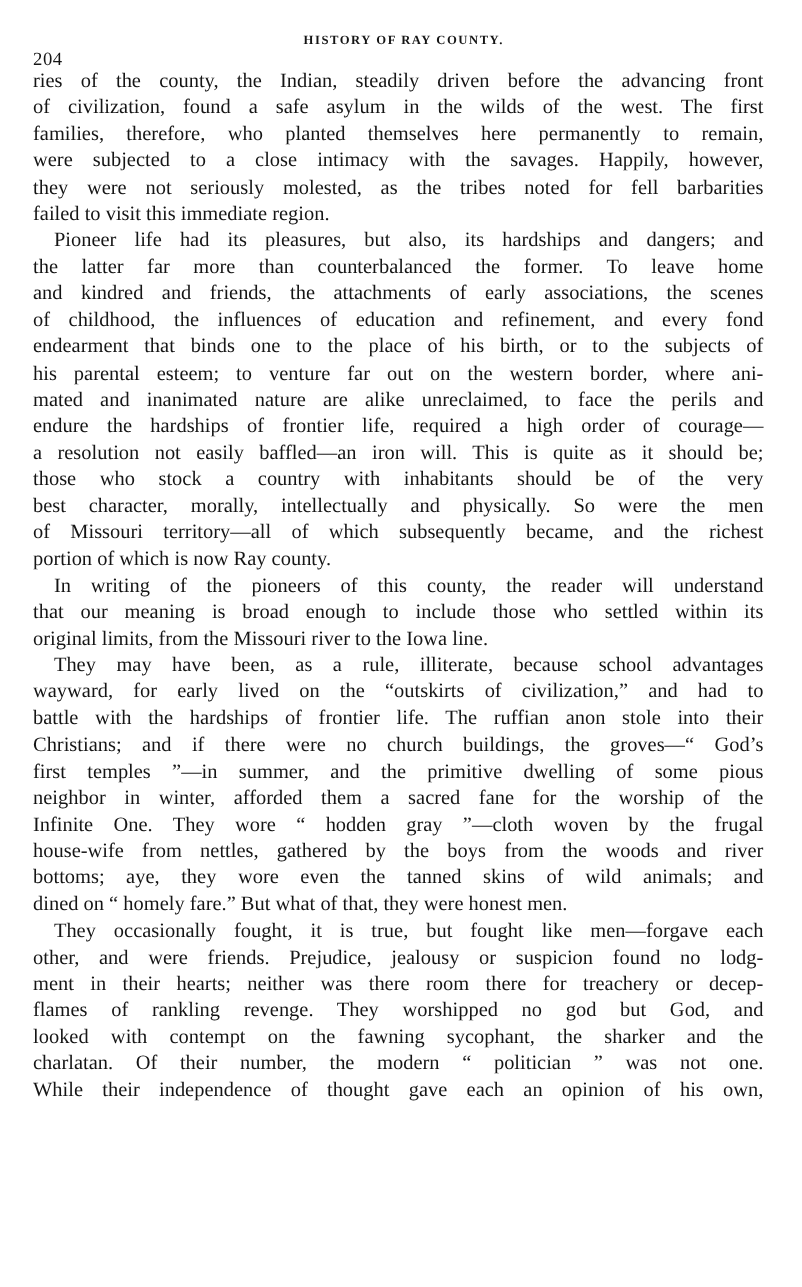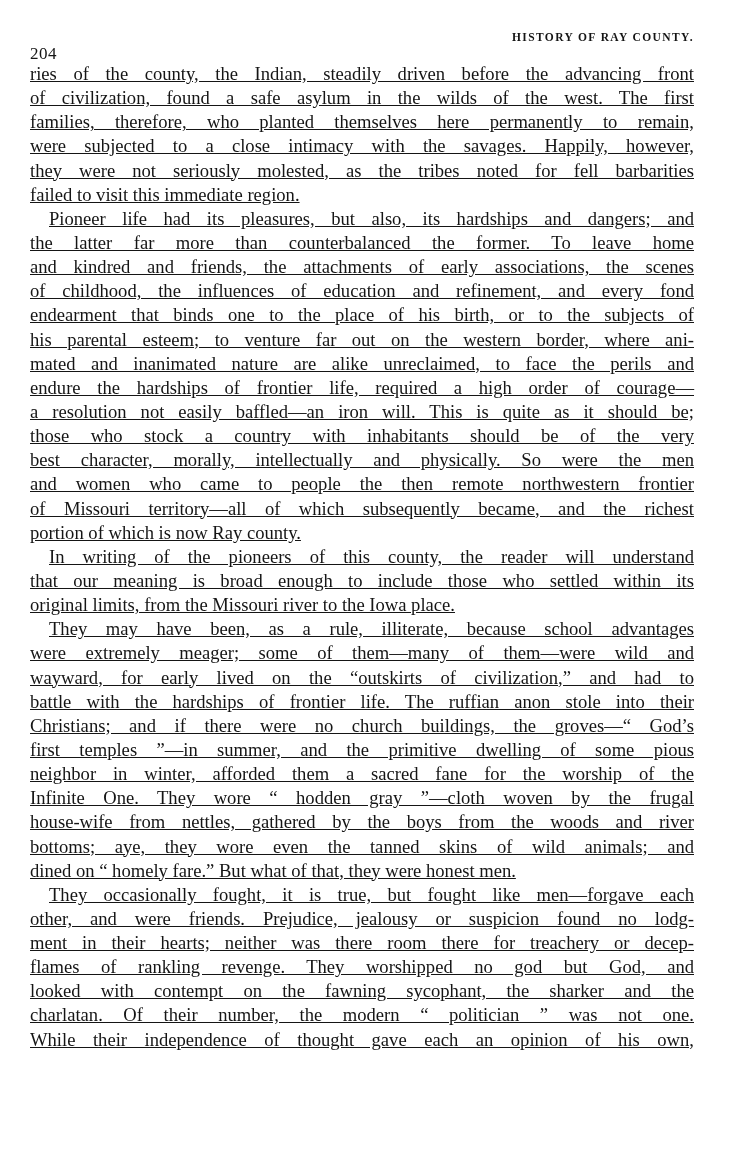--- a/index.html
+++ b/index.html
@@ -32,21 +32,21 @@
       left: 0;
       top: 16px;
       font-size: 17px;
       letter-spacing: 0.5px;
     }
     .running-title {
       position: absolute;
       left: 0;
       right: 0;
       top: 3px;
-      text-align: right;
+      text-align: center;
       font-size: 11.5px;
       letter-spacing: 1.4px;
       font-weight: bold;
       padding-left: 10px;
       font-family: Liberation Serif, serif;
     }
     .body-text {
       font-size: 18.6px;
       line-height: 24.15px;
       text-align: justify;
@@ -54,21 +54,20 @@
     .para {
       margin: 0;
     }
     .line {
       display: block;
       text-align: justify;
       text-align-last: justify;
       white-space: nowrap;
       height: 24.15px;
       overflow: visible;
-      text-decoration: underline;
     }
     .line.last {
       text-align-last: left;
     }
     .line.indent {
       padding-left: 19px;
     }
     
   </style>
 </head>
@@ -94,32 +93,30 @@
         <span class="line">the latter far more than counterbalanced the former. To leave home</span>
         <span class="line">and kindred and friends, the attachments of early associations, the scenes</span>
         <span class="line">of childhood, the influences of education and refinement, and every fond</span>
         <span class="line">endearment that binds one to the place of his birth, or to the subjects of</span>
         <span class="line">his parental esteem; to venture far out on the western border, where ani-</span>
         <span class="line">mated and inanimated nature are alike unreclaimed, to face the perils and</span>
         <span class="line">endure the hardships of frontier life, required a high order of courage—</span>
         <span class="line">a resolution not easily baffled—an iron will. This is quite as it should be;</span>
         <span class="line">those who stock a country with inhabitants should be of the very</span>
         <span class="line">best character, morally, intellectually and physically. So were the men</span>
-        <span class="line">and women who came to people the then remote northwestern frontier</span>
         <span class="line">of Missouri territory—all of which subsequently became, and the richest</span>
         <span class="line last">portion of which is now Ray county.</span>
       </p>
       <p class="para">
         <span class="line indent">In writing of the pioneers of this county, the reader will understand</span>
         <span class="line">that our meaning is broad enough to include those who settled within its</span>
-        <span class="line last">original limits, from the Missouri river to the Iowa place.</span>
+        <span class="line last">original limits, from the Missouri river to the Iowa line.</span>
       </p>
       <p class="para">
         <span class="line indent">They may have been, as a rule, illiterate, because school advantages</span>
-        <span class="line">were extremely meager; some of them—many of them—were wild and</span>
         <span class="line">wayward, for early lived on the “outskirts of civilization,” and had to</span>
         <span class="line">battle with the hardships of frontier life. The ruffian anon stole into their</span>
         <span class="line">Christians; and if there were no church buildings, the groves—“ God’s</span>
         <span class="line">first temples ”—in summer, and the primitive dwelling of some pious</span>
         <span class="line">neighbor in winter, afforded them a sacred fane for the worship of the</span>
         <span class="line">Infinite One. They wore “ hodden gray ”—cloth woven by the frugal</span>
         <span class="line">house-wife from nettles, gathered by the boys from the woods and river</span>
         <span class="line">bottoms; aye, they wore even the tanned skins of wild animals; and</span>
         <span class="line last">dined on “ homely fare.” But what of that, they were honest men.</span>
       </p>

